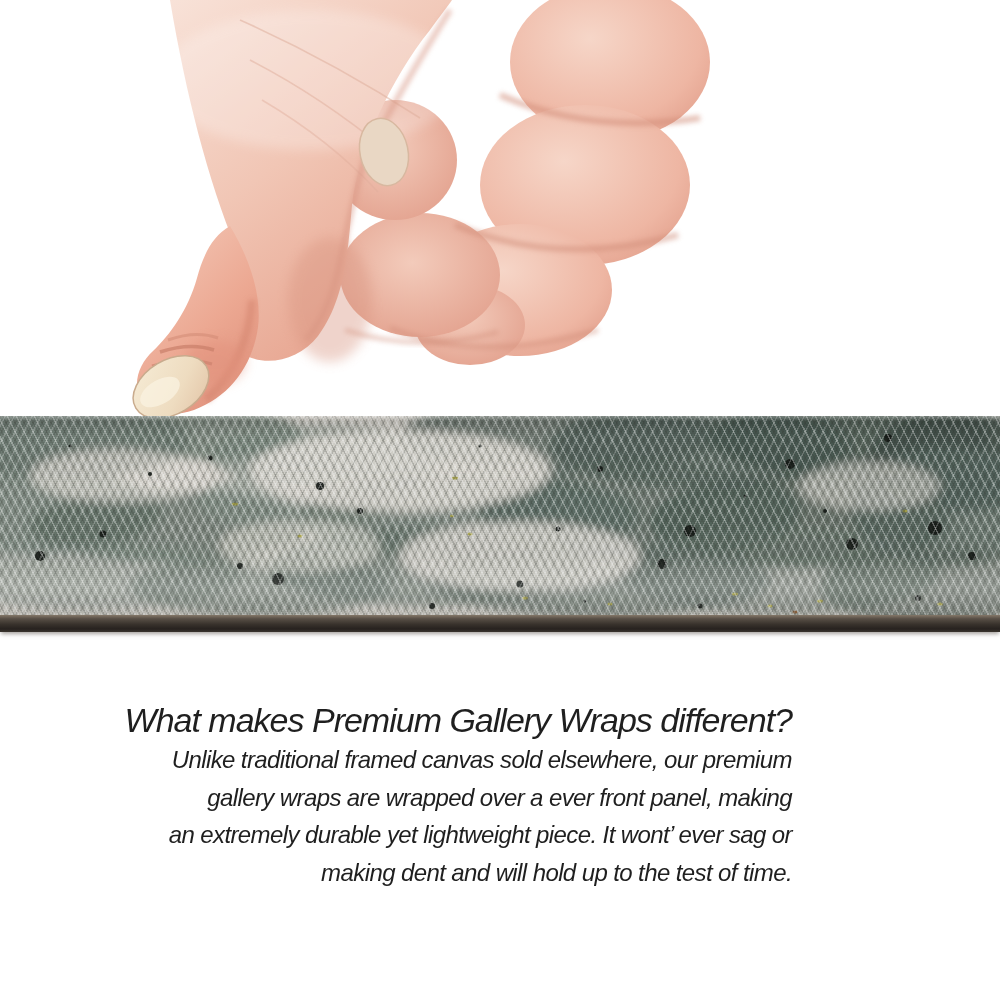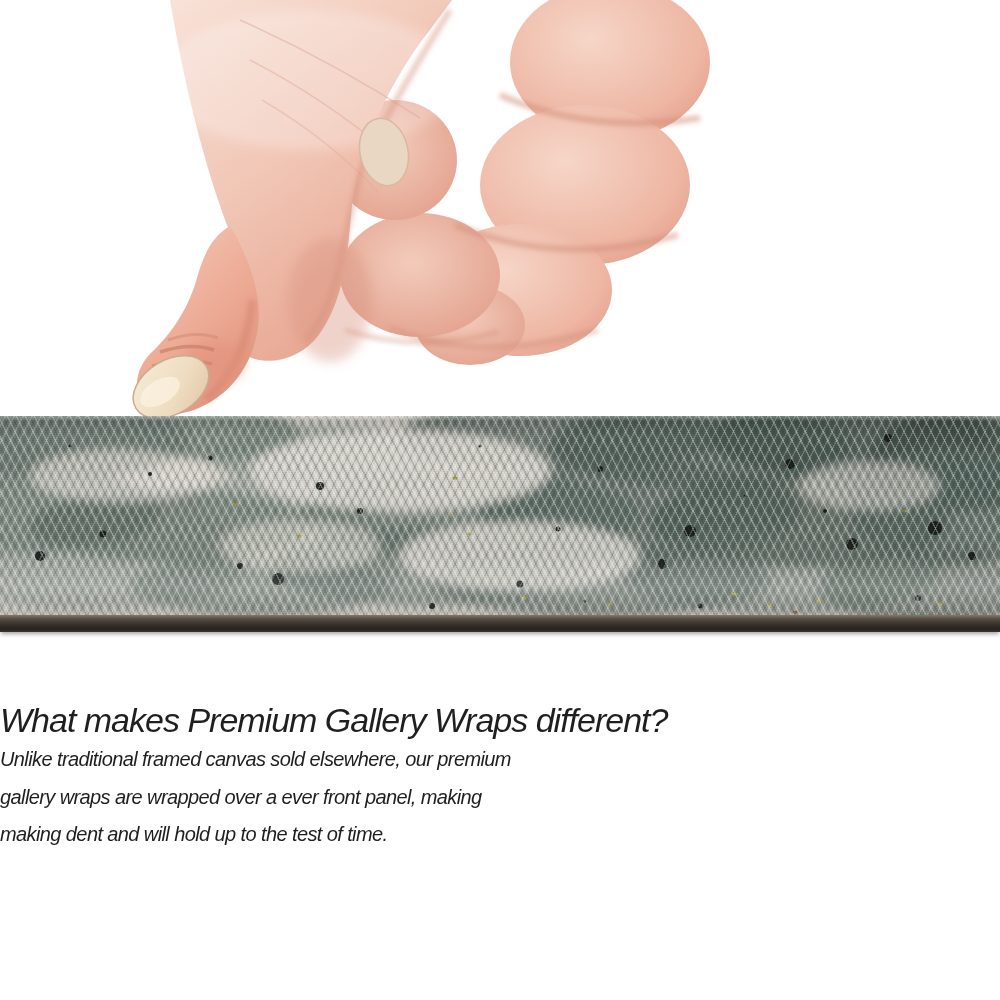--- a/index.html
+++ b/index.html
@@ -41,25 +41,25 @@
   .edge{
     position:relative;width:100%;height:17px;
     background:linear-gradient(180deg,
       var(--panel-edge-light,#847768) 0%, #584f46 22%,
       #38322c 55%, var(--panel-edge-dark,#27221f) 82%, #3a342e 100%);
     box-shadow:0 3px 4px -1px rgba(95,88,80,.55);
   }
   
   .info{
     position:absolute;top:699px;left:0;width:792px;
-    text-align:left;color:var(--text,#1f1f1f);
+    text-align:right;color:var(--text,#1f1f1f);
     font-style:italic;white-space:nowrap;
   }
   .headline{font-size:34px;line-height:42px;letter-spacing:-1px;font-weight:500;}
-  .line{font-size:20px;line-height:37.5px;letter-spacing:-0.6px;font-weight:400;}
+  .line{font-size:24px;line-height:37.5px;letter-spacing:-0.6px;font-weight:400;}
 </style>
 </head>
 <body>
 
 <div id="stage">
 
   <div class="hand-wrap">
     <svg viewBox="0 0 1000 420" width="1000" height="420">
       <defs>
         <linearGradient id="gSkin" x1="0" y1="0" x2="0.6" y2="1">
@@ -224,16 +224,17 @@
       <div class="weave"></div>
       <div class="sheen"></div>
     </div>
     <div class="edge"></div>
   </div>
 
   <div class="info">
     <div class="headline">What makes Premium Gallery Wraps different?</div>
     <div class="line">Unlike traditional framed canvas sold elsewhere, our premium</div>
     <div class="line">gallery wraps are wrapped over a ever front panel, making</div>
+    <div class="line">an extremely durable yet lightweight piece. It wont’ ever sag or</div>
     <div class="line">making dent and will hold up to the test of time.</div>
   </div>
 
 </div>
 
 </body></html>

